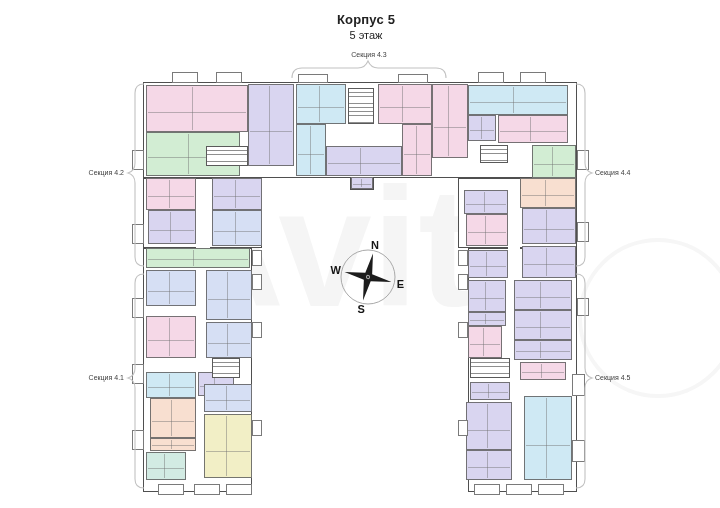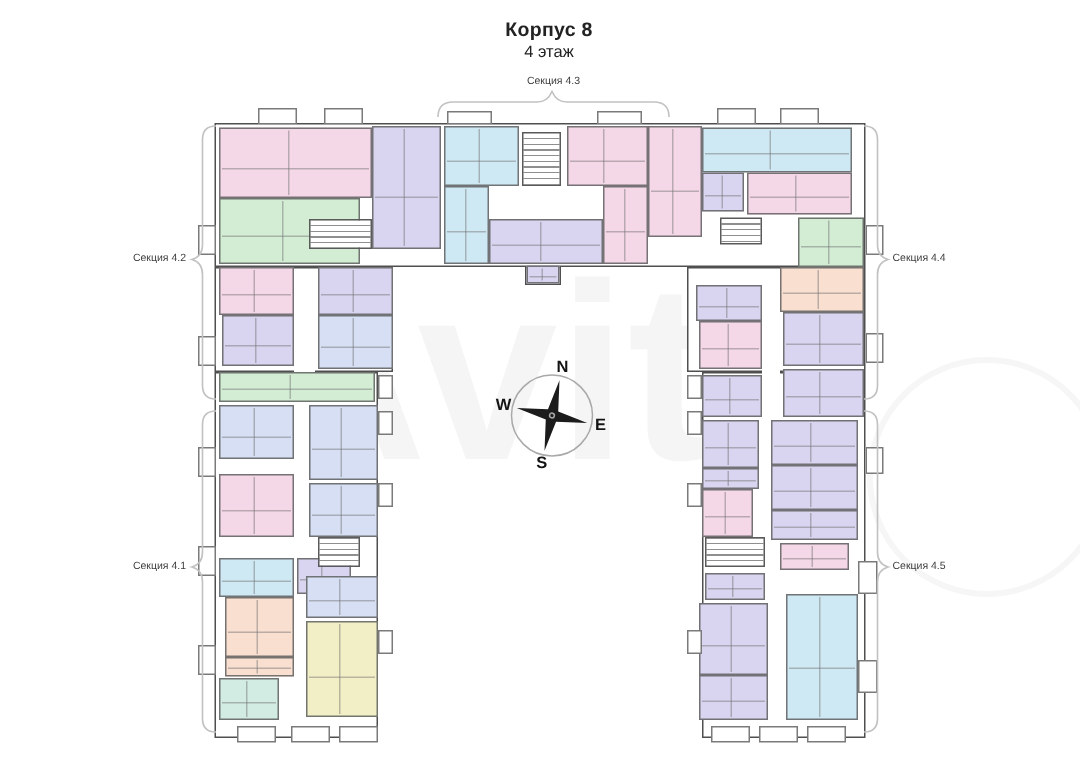--- a/index.html
+++ b/index.html
@@ -38,22 +38,22 @@
       border:4px solid rgba(50,50,50,0.045);border-radius:50%;pointer-events:none;}
 </style>
 </head>
 <body>
 
 <div id="screen">
 
   <div id="watermark-text">Avito</div>
   <div id="watermark-circle"></div>
 
-  <div id="title">Корпус 8</div>
-  <div id="subtitle">4 этаж</div>
+  <div id="title">Корпус 5</div>
+  <div id="subtitle">5 этаж</div>
 
   <div id="plan">
       <div class="shape" style="left: 143px; top: 82px; width: 434px; height: 96px;"></div>
       <div class="shape" style="left: 143px; top: 178px; width: 119px; height: 70px;"></div>
       <div class="shape" style="left: 143px; top: 248px; width: 109px; height: 244px;"></div>
       <div class="shape" style="left: 458px; top: 178px; width: 119px; height: 70px;"></div>
       <div class="shape" style="left: 468px; top: 248px; width: 109px; height: 244px;"></div>
       <div class="shape" style="left: 350px; top: 178px; width: 24px; height: 12px;"></div>
       <div class="corridor" style="left: 196px; top: 180px; width: 14px; height: 192px;"></div>
       <div class="corridor" style="left: 508px; top: 192px; width: 12px; height: 180px;"></div>

